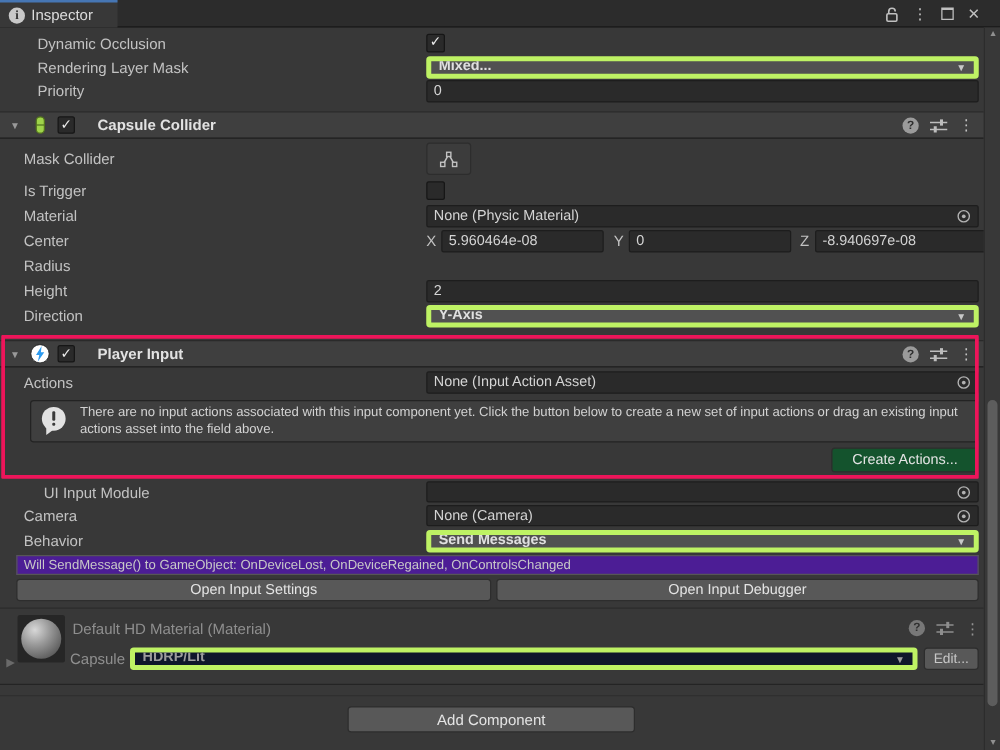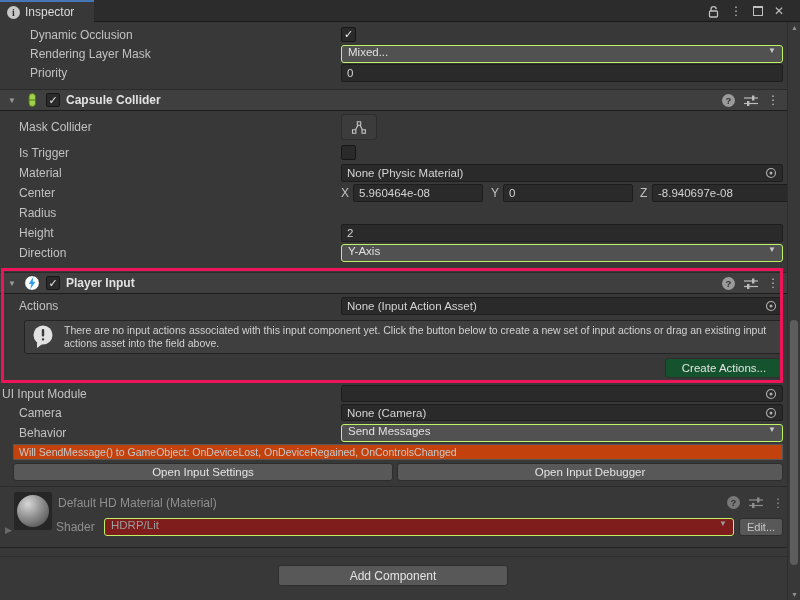--- a/index.html
+++ b/index.html
@@ -18,44 +18,44 @@
   .winicons{position:absolute;right:16px;top:0;height:22px;display:flex;align-items:center;gap:11px;}
   .wi{color:#c0c0c0;display:flex;align-items:center;justify-content:center;}
   .maxbox{width:8px;height:7px;border:1px solid #c0c0c0;border-top:2px solid #c0c0c0;}
   .closex{font-size:12px;line-height:12px;}
   .kebab{font-size:12px;color:#c4c4c4;line-height:12px;}
   
   .lbl{position:absolute;font-size:12px;color:#c2c2c2;line-height:18px;white-space:nowrap;}
   .field{position:absolute;background:#2a2a2a;border:1px solid #1d1d1d;border-radius:2px;
          box-sizing:border-box;font-size:11.5px;color:#d4d4d4;display:flex;align-items:center;
          padding:0 5px;overflow:hidden;white-space:nowrap;}
-  .dropdown{position:absolute;background:#515151;border:1px solid #bef264;border-radius:3px;
-         box-sizing:border-box;font-size:11.5px;color:#e0e0e0;display:flex;align-items:flex-start;
-         padding:0 6px;justify-content:space-between;white-space:nowrap;overflow:hidden;}
+  .dropdown{position:absolute;background:#515151;border:4px solid #bef264;border-radius:3px;
+         box-sizing:border-box;font-size:11.5px;color:#e0e0e0;display:flex;align-items:flex-end;
+         padding:0 6px;justify-content:space-between;white-space:nowrap;overflow:hidden;font-weight:bold;}
   .dd-arrow{font-size:8px;color:#c8c8c8;flex:0 0 auto;}
   .picker{margin-left:auto;flex:0 0 auto;display:flex;align-items:center;}
   .btn{position:absolute;background:#585858;border:1px solid #2d2d2d;border-radius:3px;
        box-sizing:border-box;color:#e4e4e4;font-size:11.5px;display:flex;align-items:center;
        justify-content:center;white-space:nowrap;}
   .checkbox{position:absolute;width:15px;height:15px;background:#2a2a2a;border:1px solid #161616;
        border-radius:2px;box-sizing:border-box;display:flex;align-items:center;justify-content:center;
        color:#ececec;font-size:11px;line-height:11px;}
   .checkbox.inline{position:static;width:14px;height:14px;flex:0 0 auto;}
   .comp-header{position:absolute;left:0;width:787px;height:22px;background:#3f3f3f;
        border-top:1px solid #2a2a2a;border-bottom:1px solid #1c1c1c;box-sizing:border-box;
        display:flex;align-items:center;gap:6px;padding:0 8px 0 6px;}
-  .comp-title{font-weight:bold;color:#e2e2e2;font-size:12px;}
+  .comp-title{font-weight:bold;color:#e2e2e2;font-size:12px;margin-left:12px;}
   .hdr-right{margin-left:auto;display:flex;align-items:center;gap:9px;}
   .foldout{font-size:8px;color:#9a9a9a;width:12px;text-align:center;flex:0 0 auto;}
   .qmark{width:13px;height:13px;border-radius:50%;background:#9b9b9b;color:#2e2e2e;font-size:9.5px;
        font-weight:bold;display:flex;align-items:center;justify-content:center;}
   .helpbox{position:absolute;background:#3f3f3f;border:1px solid #232323;border-radius:3px;
        box-sizing:border-box;display:flex;align-items:center;gap:9px;padding:2px 8px 2px 6px;}
   .helptext{font-size:10.5px;line-height:13px;color:#d2d2d2;}
-  .infobar{position:absolute;background:#c2410c;border:1px solid #565656;box-sizing:border-box;
+  .infobar{position:absolute;background:#4c1d95;border:1px solid #565656;box-sizing:border-box;
        font-size:10.5px;color:#c8c8c8;display:flex;align-items:center;padding:0 5px;white-space:nowrap;overflow:hidden;}
   .sep{position:absolute;left:0;width:787px;height:1px;}
   .highlight{position:absolute;left:1px;top:268px;width:782px;height:115px;border:3px solid #ed155a;
        box-sizing:border-box;border-radius:1px;pointer-events:none;z-index:6;}
   
   .thumb{position:absolute;left:14px;top:492px;width:38px;height:38px;background:#262626;border-radius:2px;}
   .sphere{position:absolute;left:3px;top:3px;width:32px;height:32px;border-radius:50%;
        background:radial-gradient(circle at 34% 28%, #d8d8d8 0%, #9a9a9a 38%, #6a6a6a 70%, #3f3f3f 100%);}
   .dim{color:#8f8f8f;}
   
@@ -232,21 +232,21 @@
           <rect x="10.8" y="14.2" width="2.4" height="2.4" rx="1" fill="#3a3a3a"></rect>
         </svg>
     </span>
     <span class="helptext">There are no input actions associated with this input component yet. Click the button below to create a new set of input actions or drag an existing input actions asset into the field above.</span>
   </div>
 
   <div class="btn" style="left:665px;top:358px;width:118px;height:20px;background:#14532d">
     <span>Create Actions...</span>
   </div>
 
-  <div class="lbl" style="left:2px;top:385px">UI Input Module</div>
+  <div class="lbl" style="left:35px;top:385px">UI Input Module</div>
   <div class="field" style="left:341px;top:385px;width:442px;height:17px">
     <span class="picker">
       <svg width="12" height="12" viewBox="0 0 12 12">
           <circle cx="6" cy="6" r="4.5" fill="none" stroke="#b2b2b2" stroke-width="1.1"></circle>
           <circle cx="6" cy="6" r="1.5" fill="#b2b2b2"></circle>
         </svg>
     </span>
   </div>
 
   <div class="lbl" style="left:19px;top:404px">Camera</div>
@@ -289,22 +289,22 @@
       <svg width="14" height="13" viewBox="0 0 14 13">
           <line x1="0" y1="4" x2="14" y2="4" stroke="#bdbdbd" stroke-width="1.2"></line>
           <rect x="8" y="1.5" width="2.4" height="5" fill="#bdbdbd"></rect>
           <line x1="0" y1="9.5" x2="14" y2="9.5" stroke="#bdbdbd" stroke-width="1.2"></line>
           <rect x="3" y="7" width="2.4" height="5" fill="#bdbdbd"></rect>
         </svg>
     </span>
     <span class="kebab">⋮</span>
   </span>
 
-  <div class="lbl dim" style="left:56px;top:518px">Shader</div>
-  <div class="dropdown" style="left:104px;top:518px;width:630px;height:18px;background:#7f1d1d;color:#9c9c9c">
+  <div class="lbl dim" style="left:56px;top:518px">Capsule</div>
+  <div class="dropdown" style="left:104px;top:518px;width:630px;height:18px;background:#0f172a;color:#9c9c9c">
     <span>HDRP/Lit</span>
     <span class="dd-arrow" style="color:#9c9c9c">▼</span>
   </div>
   <div class="btn" style="left:739px;top:518px;width:44px;height:18px;font-size:11px;color:#c8c8c8">
     <span>Edit...</span>
   </div>
   <div class="lbl" style="left:5px;top:521px;font-size:9px;color:#6a6a6a">▶</div>
 
   <div class="sep" style="top:547px;background:#242424"></div>
   <div class="sep" style="top:556px;background:#2f2f2f"></div>

